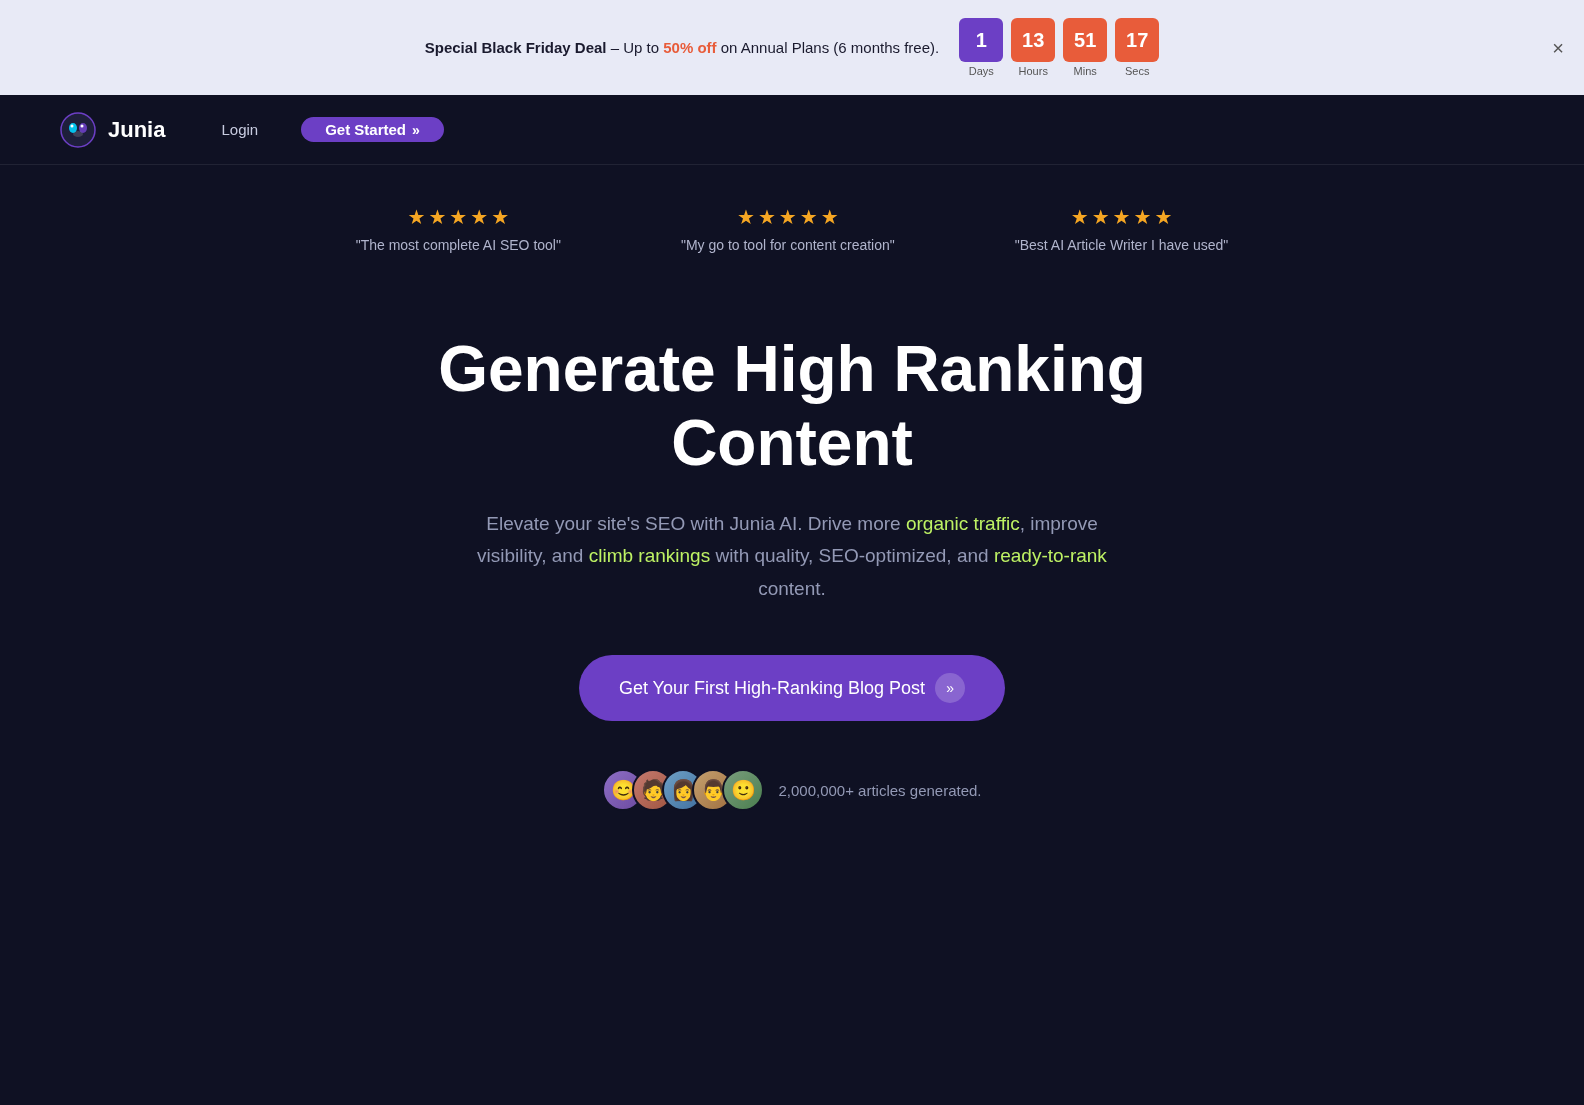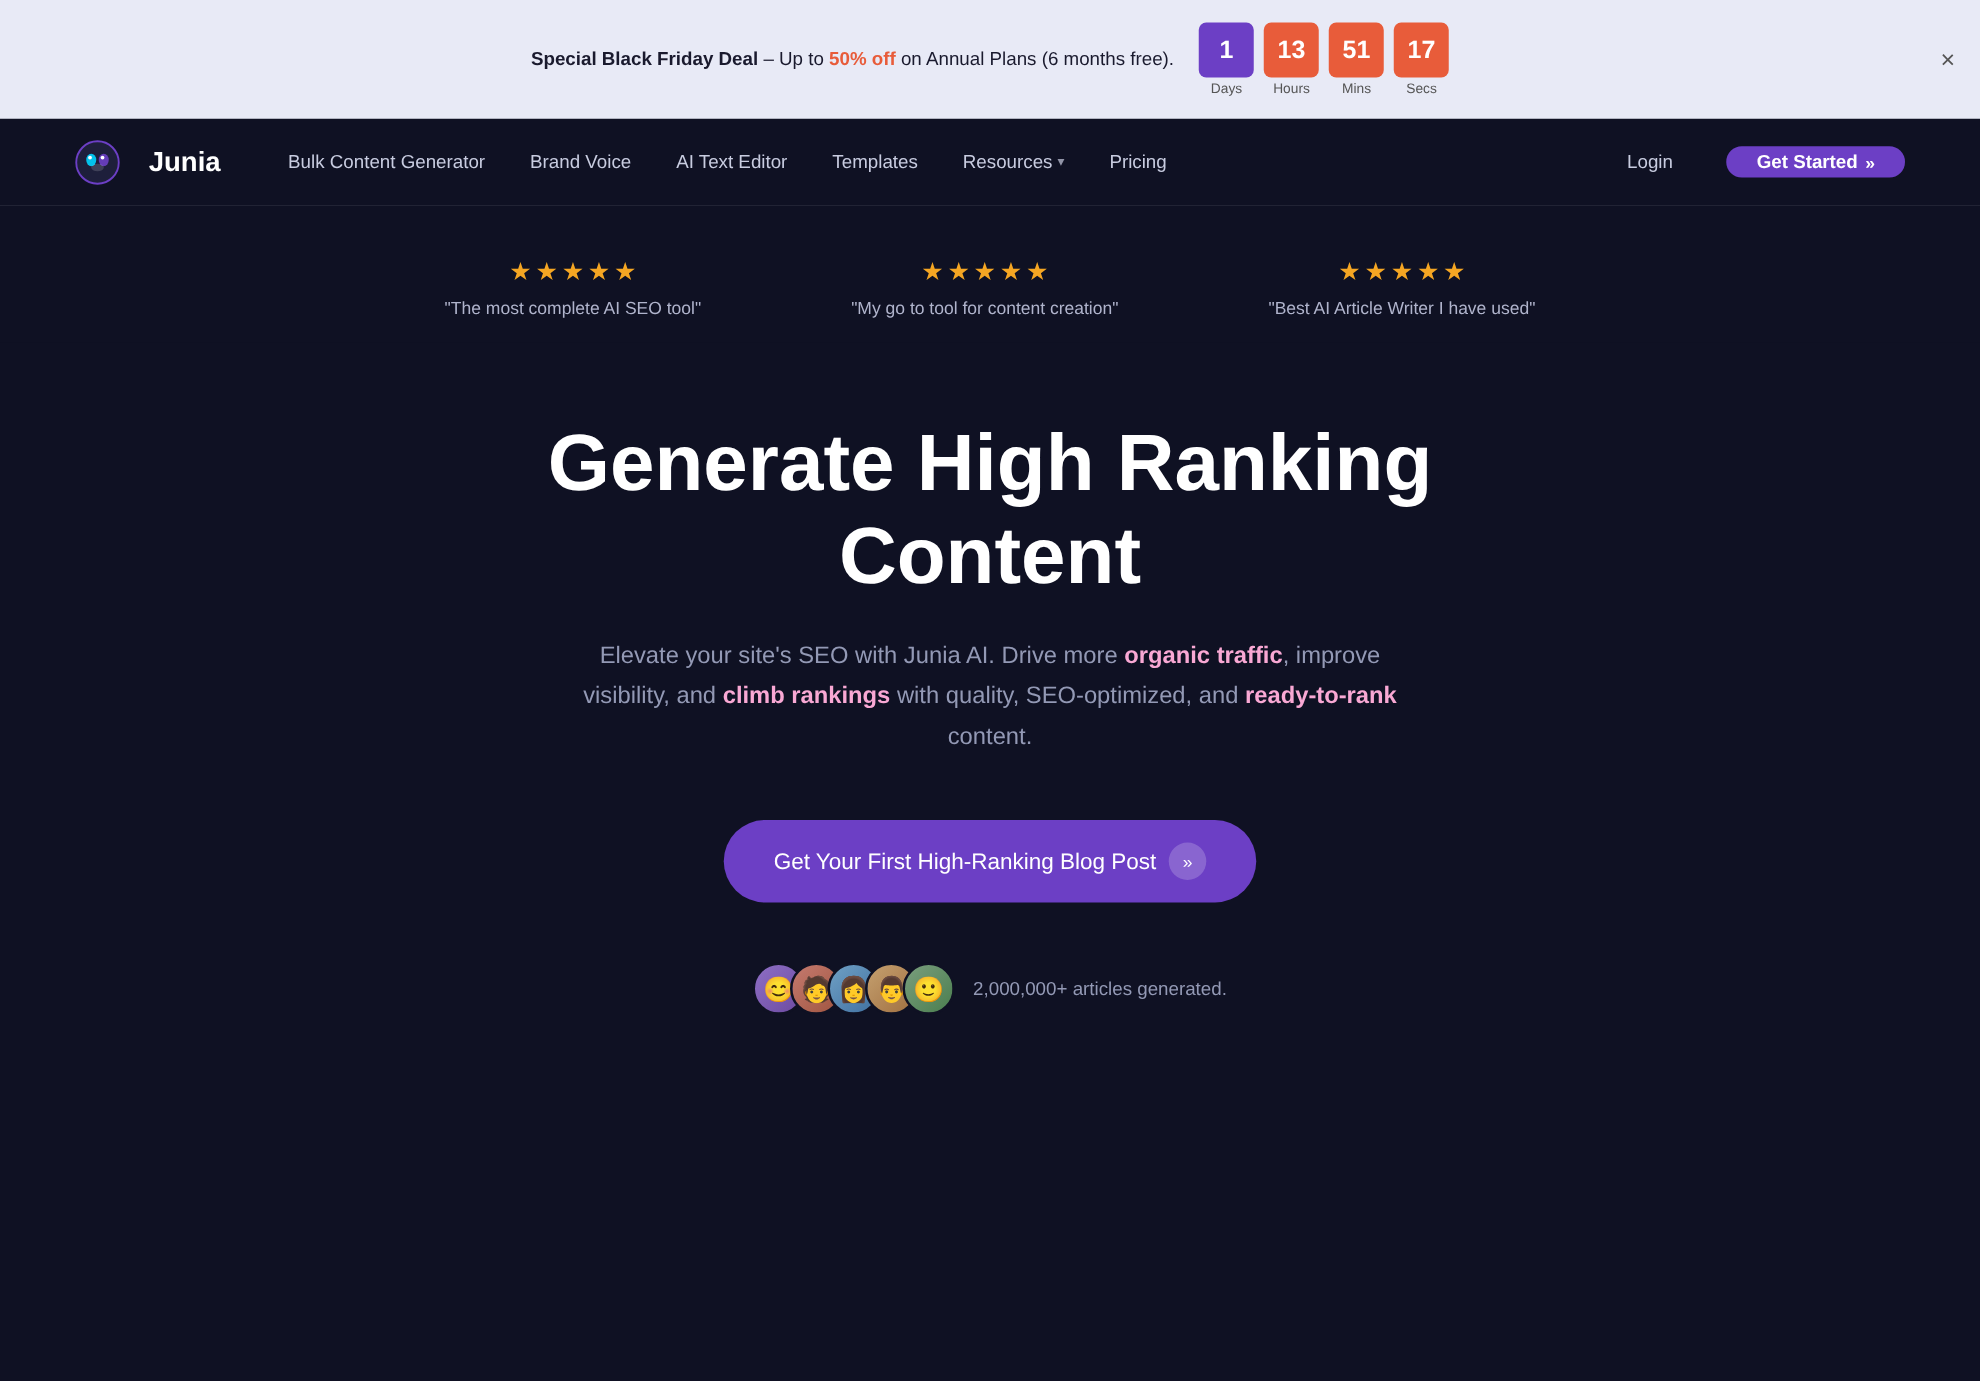--- a/index.html
+++ b/index.html
@@ -83,21 +83,21 @@
       background: #0f1123;
       display: flex;
       align-items: center;
       padding: 0 60px;
       height: 70px;
       border-bottom: 1px solid rgba(255,255,255,0.08);
     }
     .logo {
       display: flex;
       align-items: center;
-      gap: 23px;
+      gap: 12px;
       margin-right: 40px;
       text-decoration: none;
     }
     .logo-icon {
       width: 36px;
       height: 36px;
     }
     .logo-text {
       color: #ffffff;
       font-size: 22px;
@@ -199,22 +199,22 @@
       max-width: 900px;
     }
     .hero-subtitle {
       font-size: 19px;
       color: #9399b5;
       line-height: 1.7;
       max-width: 680px;
       margin-bottom: 50px;
     }
     .hero-subtitle strong {
-      color: #f9a8d4;
-      font-weight: 700;
+      color: #bef264;
+      font-weight: 400;
     }
     .btn-cta {
       background: #6c3fc5;
       color: white;
       border: none;
       padding: 18px 40px;
       border-radius: 40px;
       font-size: 18px;
       font-weight: 400;
       cursor: pointer;
@@ -310,41 +310,20 @@
       <circle cx="18" cy="18" r="17" fill="#1e1f3b" stroke="#6c3fc5" stroke-width="1.5"></circle>
       <ellipse cx="13" cy="16" rx="4" ry="5" fill="#00d4ff" opacity="0.9"></ellipse>
       <ellipse cx="23" cy="16" rx="4" ry="5" fill="#6c3fc5" opacity="0.9"></ellipse>
       <ellipse cx="18" cy="22" rx="5" ry="3" fill="#ffffff" opacity="0.15"></ellipse>
       <circle cx="12" cy="14" r="1.5" fill="white"></circle>
       <circle cx="22" cy="14" r="1.5" fill="white"></circle>
     </svg>
     <span class="logo-text">Junia</span>
   </a>
 
-  <div class="nav-links">
-    <a class="nav-link" href="#">
-      <span>Bulk Content Generator</span>
-    </a>
-    <a class="nav-link" href="#">
-      <span>Brand Voice</span>
-    </a>
-    <a class="nav-link" href="#">
-      <span>AI Text Editor</span>
-    </a>
-    <a class="nav-link" href="#">
-      <span>Templates</span>
-    </a>
-    <a class="nav-link" href="#">
-      <span>Resources</span>
-      <span class="chevron">▾</span>
-    </a>
-    <a class="nav-link" href="#">
-      <span>Pricing</span>
-    </a>
-  </div>
 
   <div class="nav-actions">
     <button class="btn-login">Login</button>
     <button class="btn-get-started">
       <span>Get Started</span>
       <span class="arrows">»</span>
     </button>
   </div>
 </nav>
 

